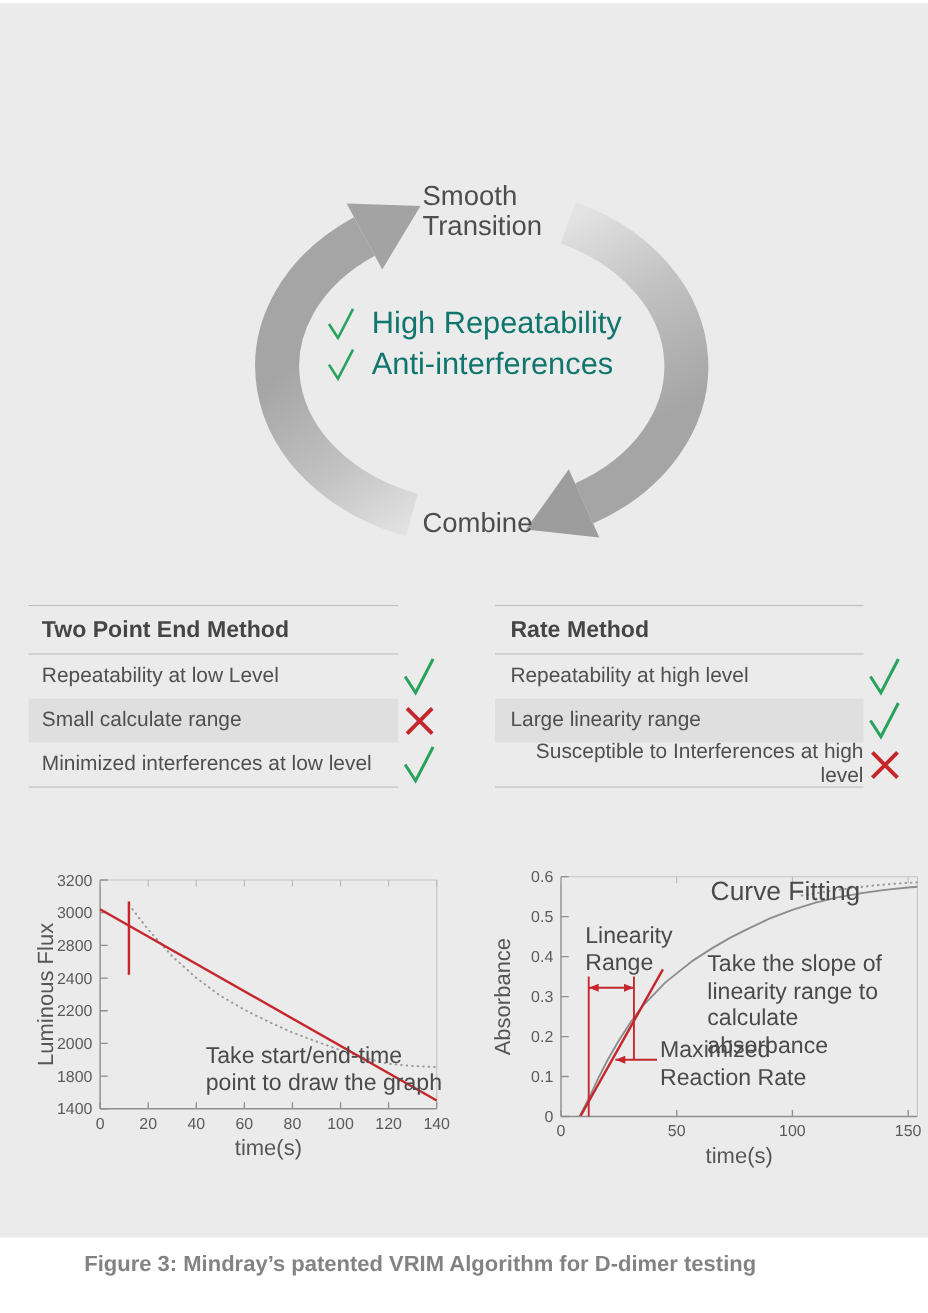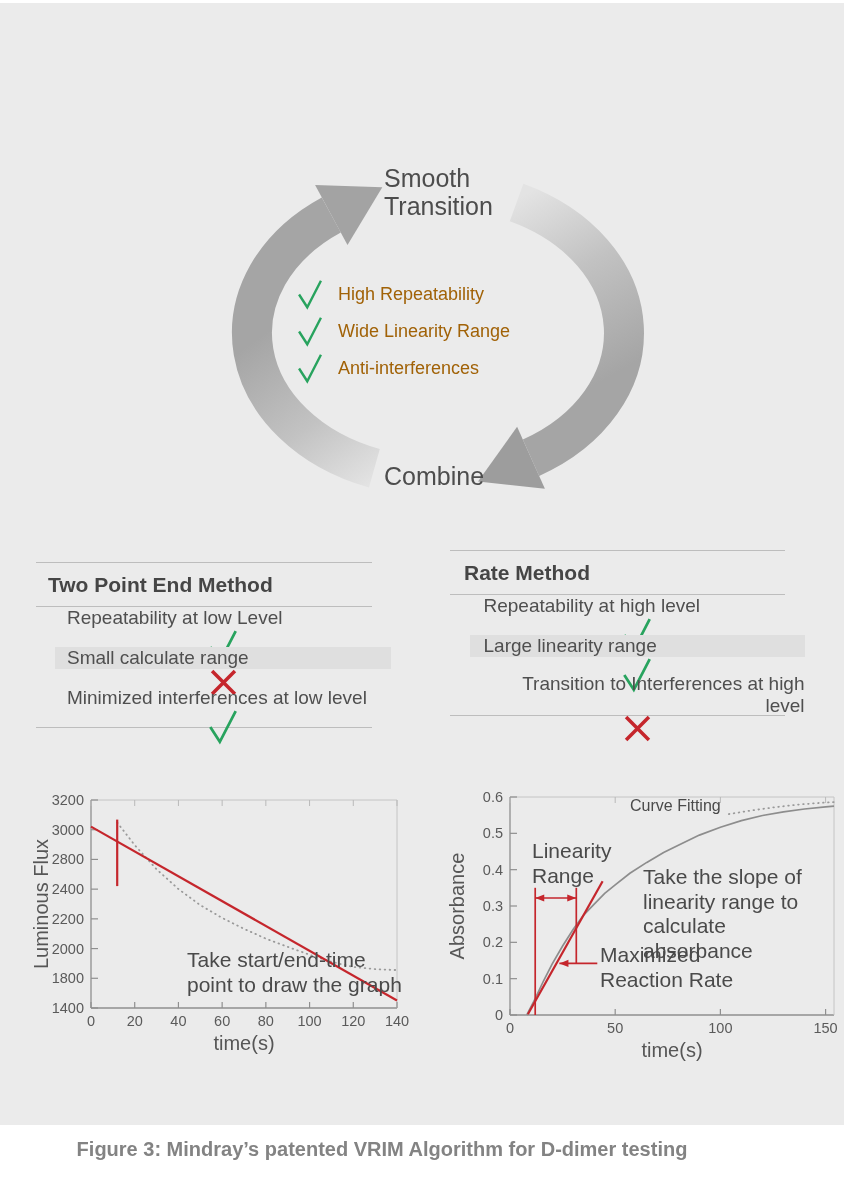--- a/index.html
+++ b/index.html
@@ -7,37 +7,37 @@
         font-family:"Liberation Sans","DejaVu Sans",sans-serif;}
   .panel{position:absolute;left:0;top:3px;width:844px;height:1122px;background:#ebebeb;}
   .fig-title{position:absolute;left:0;top:84px;width:844px;text-align:center;
              font-size:21px;font-weight:bold;color:#454543;letter-spacing:.2px;}
   .cycle-svg{position:absolute;left:215px;top:150px;}
   .cycle-label{position:absolute;font-size:25px;line-height:1.1;color:#4d4d4d;}
   .lbl-smooth{left:384px;top:165px;width:150px;}
   .lbl-combine{left:384px;top:463px;}
   .benefits{position:absolute;left:297px;top:279px;display:flex;flex-direction:column;gap:7px;}
   .benefit{display:flex;align-items:center;gap:15px;height:30px;}
-  .benefit .txt{font-size:18px;color:#a16207;white-space:nowrap;}
+  .benefit .txt{font-size:28px;color:#0f766e;white-space:nowrap;}
   
   .method-table{position:absolute;width:374px;}
   .mt-rule{height:0;border-top:1px solid #bdbdbd;}
   .mt-head{height:43px;display:flex;align-items:center;padding-left:12px;
            font-size:21px;font-weight:bold;color:#454545;box-sizing:border-box;}
-  .mt-row{display:flex;align-items:center;height:40px;flex-direction:column;}
+  .mt-row{display:flex;align-items:center;height:40px;}
   .mt-cell{width:336px;height:40px;display:flex;align-items:center;
            padding-left:12px;box-sizing:border-box;font-size:19px;color:#4f4f4f;}
   .mt-row.hl .mt-cell{background:#dfdfdf;}
   .mt-ico{width:38px;display:flex;justify-content:center;align-items:center;}
   .rule-w{width:336px;}
   
   .chart-svg{position:absolute;}
   .axis-title{font-size:20px;fill:#565656;}
   .anno{position:absolute;font-size:21px;line-height:1.17;color:#4a4a4a;}
-  .anno-big{font-size:16px;}
+  .anno-big{font-size:24px;margin-left:16px;}
   .caption{position:absolute;left:0;top:1138px;width:764px;text-align:center;
            font-size:20px;font-weight:600;color:#838383;}
 </style>
 </head>
 <body>
 
 <div class="page">
   <div class="panel"></div>
 
 
@@ -67,31 +67,25 @@
     <div class="benefit">
       <svg width="26" height="31" viewBox="0 0 28 34">
         <path d="M2 17 L11 31 L26 2" fill="none" stroke="#28a35e" stroke-width="2.6"></path>
         </svg>
       <span class="txt">High Repeatability</span>
     </div>
     <div class="benefit">
       <svg width="26" height="31" viewBox="0 0 28 34">
         <path d="M2 17 L11 31 L26 2" fill="none" stroke="#28a35e" stroke-width="2.6"></path>
         </svg>
-      <span class="txt">Wide Linearity Range</span>
-    </div>
-    <div class="benefit">
-      <svg width="26" height="31" viewBox="0 0 28 34">
-        <path d="M2 17 L11 31 L26 2" fill="none" stroke="#28a35e" stroke-width="2.6"></path>
-        </svg>
       <span class="txt">Anti-interferences</span>
     </div>
   </div>
 
-  <div class="method-table" style="left:36px;top:550px;margin-top:12px;">
+  <div class="method-table" style="left:26px;top:550px;">
     <div class="mt-rule rule-w"></div>
     <div class="mt-head">Two Point End Method</div>
     <div class="mt-rule rule-w"></div>
     <div class="mt-row">
       <div class="mt-cell">Repeatability at low Level</div>
       <div class="mt-ico">
           <svg width="30" height="36" viewBox="0 0 28 34">
             <path d="M2 17 L11 31 L26 2" fill="none" stroke="#28a35e" stroke-width="2.6"></path>
           </svg>
         </div>
@@ -129,21 +123,21 @@
     </div>
     <div class="mt-row hl">
       <div class="mt-cell" style="width:335px;padding-left:14px">Large linearity range</div>
       <div class="mt-ico">
           <svg width="30" height="36" viewBox="0 0 28 34">
             <path d="M2 17 L11 31 L26 2" fill="none" stroke="#28a35e" stroke-width="2.6"></path>
           </svg>
         </div>
     </div>
     <div class="mt-row">
-      <div class="mt-cell" style="width:335px;padding-left:14px">Transition to Interferences at high level</div>
+      <div class="mt-cell" style="width:335px;padding-left:14px">Susceptible to Interferences at high level</div>
       <div class="mt-ico">
           <svg width="27" height="27" viewBox="0 0 26 26">
             <path d="M2 2 L24 24 M24 2 L2 24" fill="none" stroke="#c5262c" stroke-width="3.4"></path>
           </svg>
         </div>
     </div>
     <div class="mt-rule rule-w" style="width:335px"></div>
   </div>
 
   <svg id="chart-left" class="chart-svg" style="left:30px;top:772px;" width="392" height="296" viewBox="0 0 392 296">

